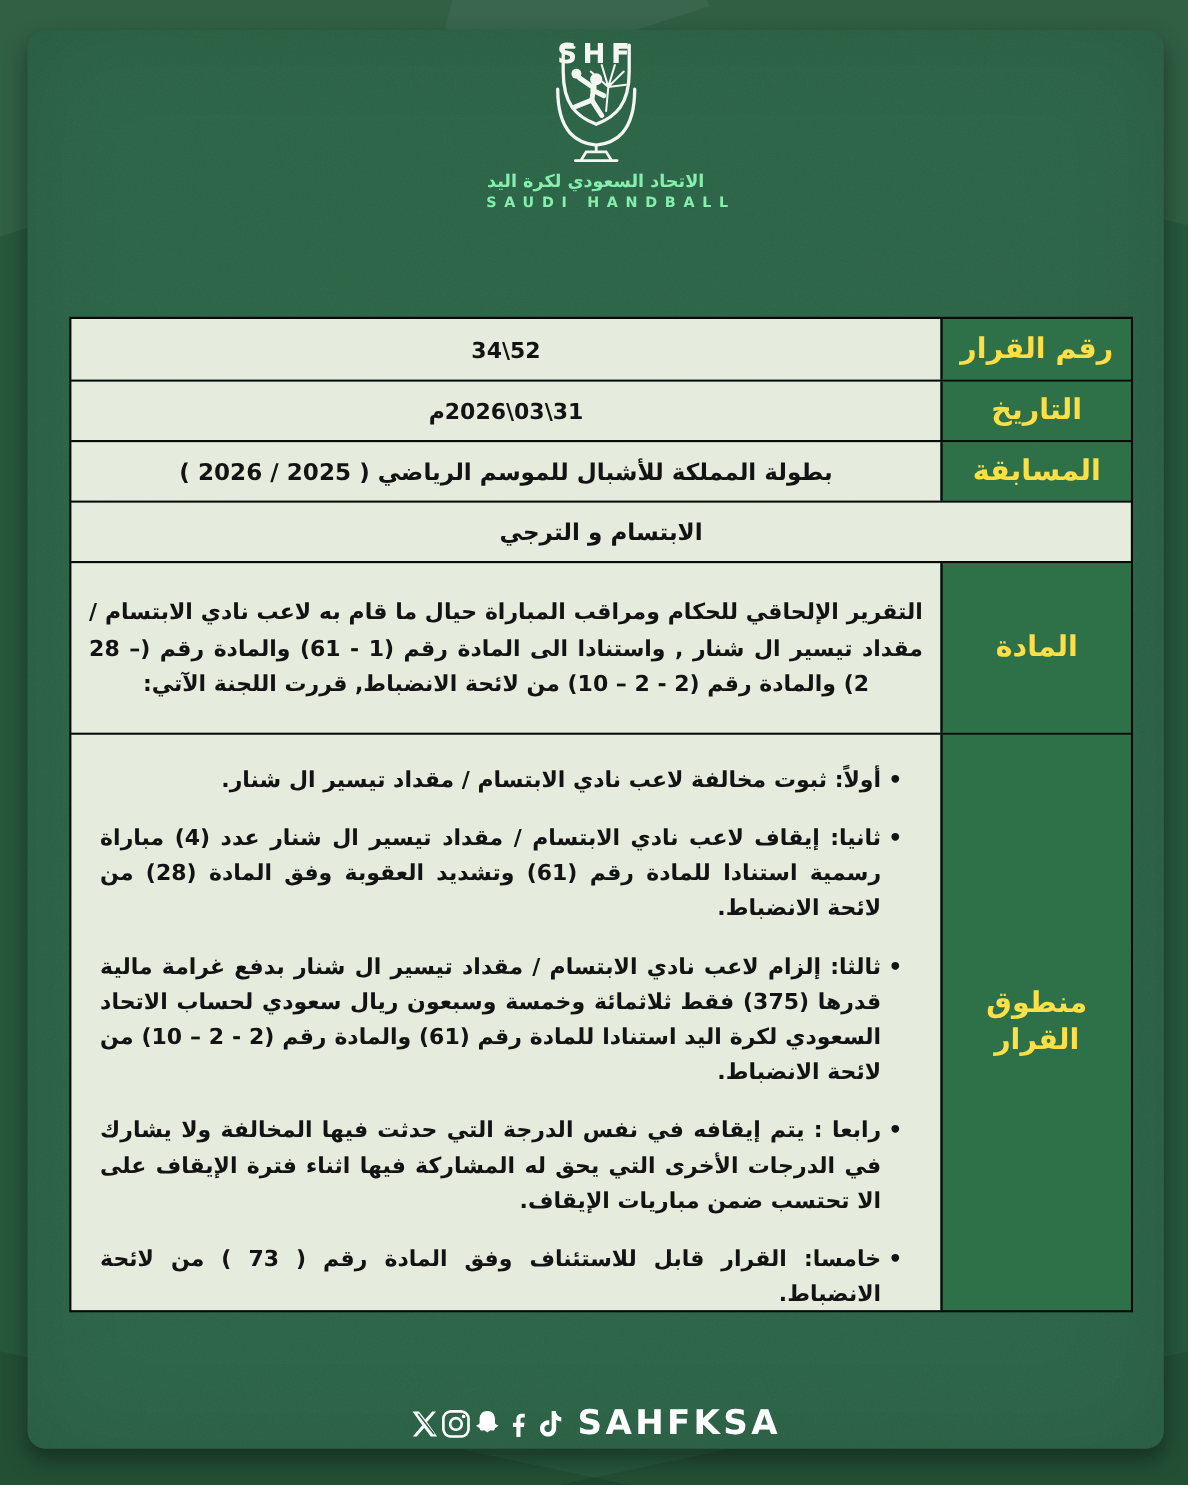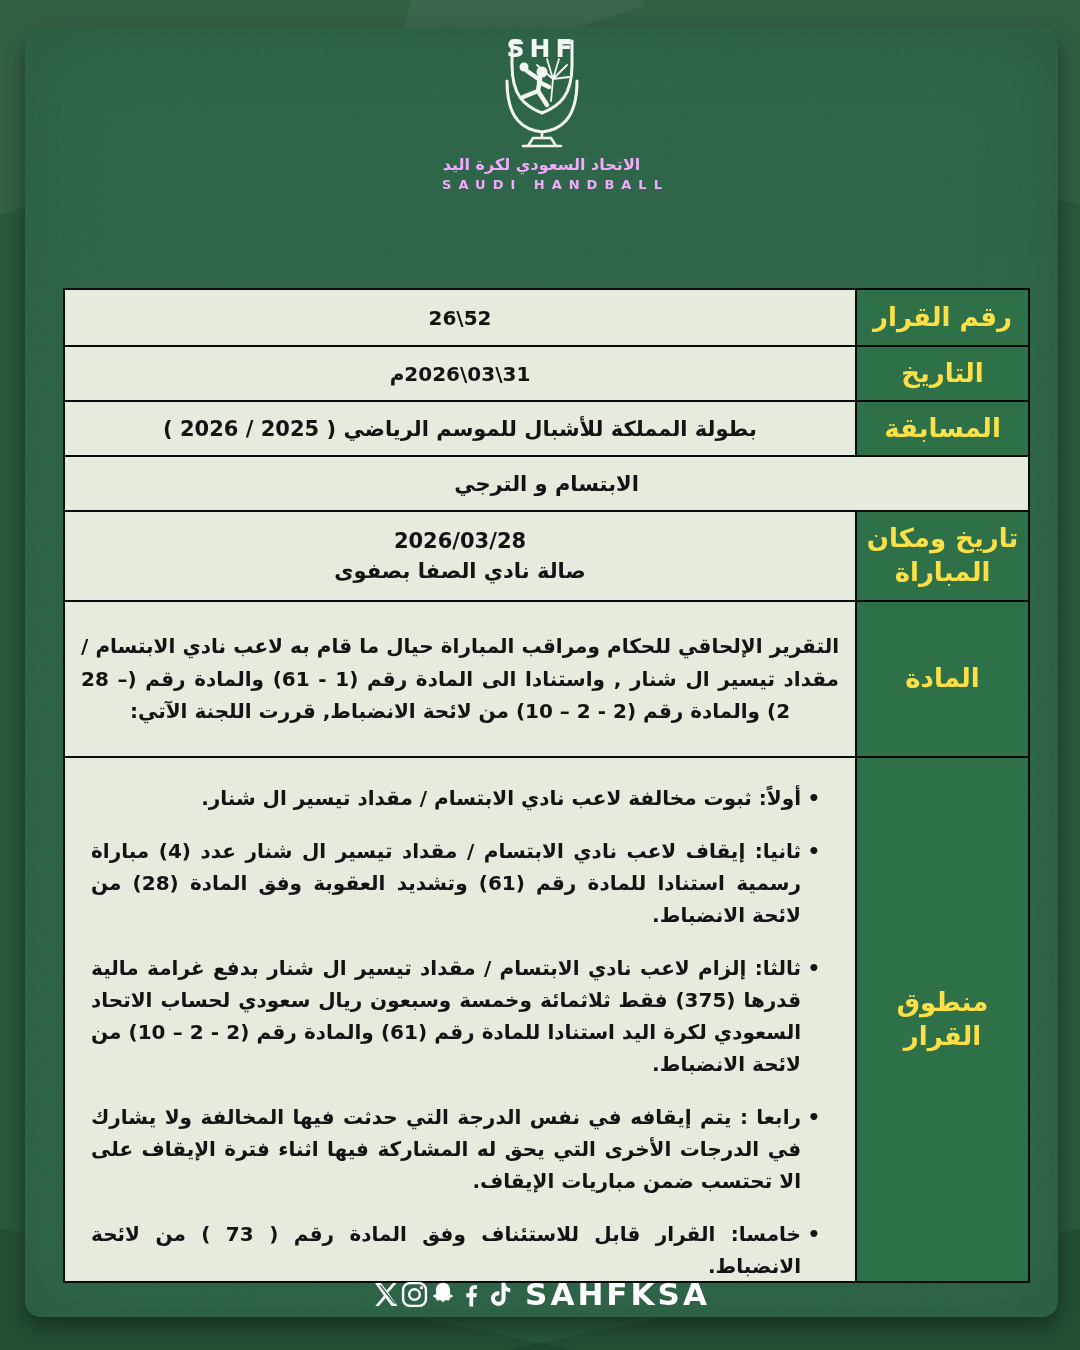--- a/index.html
+++ b/index.html
@@ -14,21 +14,21 @@
   .decor-tr { width:820px; height:330px; top:-190px; right:-170px; transform:rotate(14deg); background:rgba(255,255,255,0.045); }
   .decor-bl { width:700px; height:240px; bottom:-170px; left:-120px; transform:rotate(12deg); background:rgba(0,0,0,0.10); }
   .decor-br { width:700px; height:240px; bottom:-170px; right:-120px; transform:rotate(-12deg); background:rgba(0,0,0,0.10); }
 
   .panel { position:absolute; left:25px; top:27px; width:1033px; height:1290px;
            background:#2B6446; border-radius:16px;
            box-shadow:0 10px 20px rgba(0,0,0,0.38), inset 0 0 90px rgba(0,0,0,0.10); }
   .noise-svg { position:absolute; left:0; top:0; width:100%; height:100%; border-radius:16px; pointer-events:none; }
 
   
-  .logo-block { position:absolute; top:8px; left:0; width:100%; text-align:center; color:#f0abfc; }
+  .logo-block { position:absolute; top:8px; left:0; width:100%; text-align:center; color:#86efac; }
   .crest { display:block; margin:0 auto; }
   .logo-arabic  { font-size:16px; font-weight:bold; direction:rtl; margin-top:-2px; }
   .logo-english { font-size:13px; font-weight:bold; letter-spacing:7px; margin-top:3px;padding-left:28px; }
 
   .title { position:absolute; top:150px; left:0; width:100%; text-align:center; direction:rtl;
            color:#FFFFFF; font-size:58px; font-weight:bold; }
 
   
   .doc-table { position:absolute; left:38px; top:261px; width:967px; border:2px solid #0A0A0A; }
   .trow { display:flex; }
@@ -110,21 +110,21 @@
       </svg>
       <div class="logo-arabic">الاتحاد السعودي لكرة اليد</div>
       <div class="logo-english">SAUDI HANDBALL</div>
     </div>
 
 
     <div class="doc-table">
 
       <div class="trow r-s">
         <div class="cell-c">
-          <span class="val-20">⁦26\52⁩</span>
+          <span class="val-20">⁦34\52⁩</span>
         </div>
         <div class="cell-l">رقم القرار</div>
       </div>
 
       <div class="trow r-s">
         <div class="cell-c">
           <span class="val-20">31\03\2026م</span>
         </div>
         <div class="cell-l">التاريخ</div>
       </div>
@@ -135,27 +135,20 @@
         </div>
         <div class="cell-l">المسابقة</div>
       </div>
 
       <div class="trow r-s">
         <div class="cell-c">
           <span class="val-21">الابتسام و الترجي</span>
         </div>
       </div>
 
-      <div class="trow r-m">
-        <div class="cell-c gap-6">
-          <span class="val-21">2026/03/28</span>
-          <span class="val-21">صالة نادي الصفا بصفوى</span>
-        </div>
-        <div class="cell-l">تاريخ ومكان المباراة</div>
-      </div>
 
       <div class="trow r-f">
         <div class="cell-c">
           <p class="facts">التقرير الإلحاقي للحكام ومراقب المباراة حيال ما قام به لاعب نادي الابتسام / مقداد تيسير ال شنار , واستنادا الى المادة رقم (⁦61 - 1⁩)  والمادة رقم (⁦28 – 2⁩) والمادة رقم (⁦10 – 2 - 2⁩) من لائحة الانضباط, قررت اللجنة الآتي:</p>
         </div>
         <div class="cell-l">المادة</div>
       </div>
 
       <div class="trow r-x">
         <div class="cell-c bullets">

